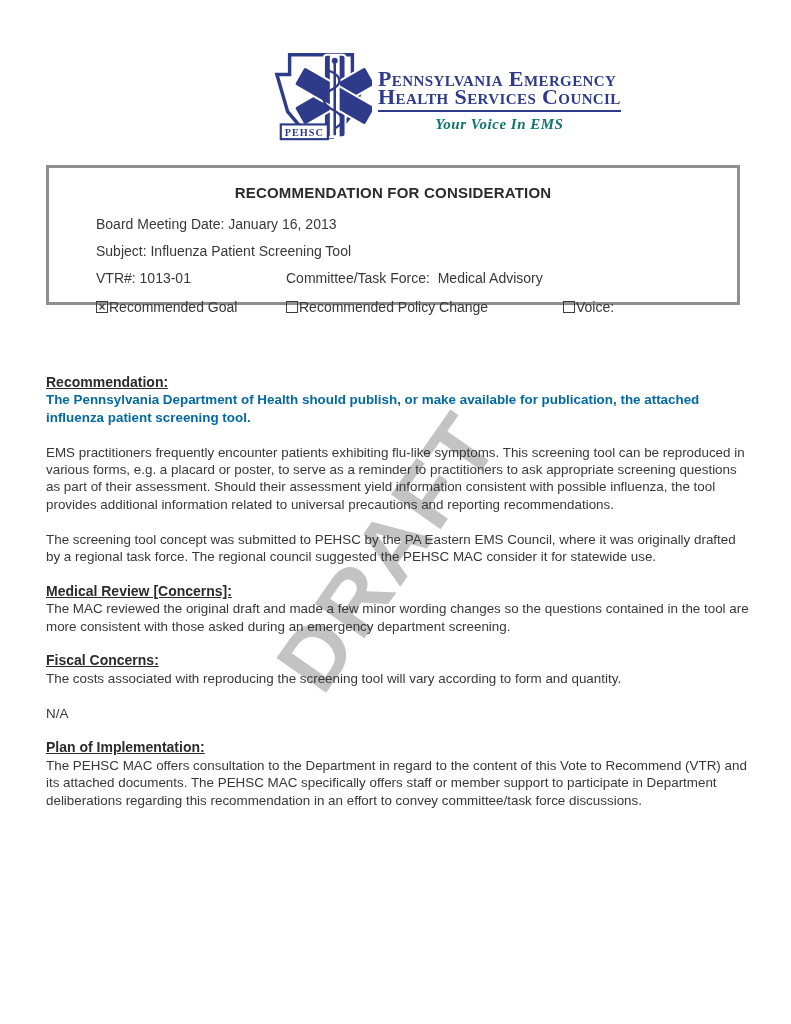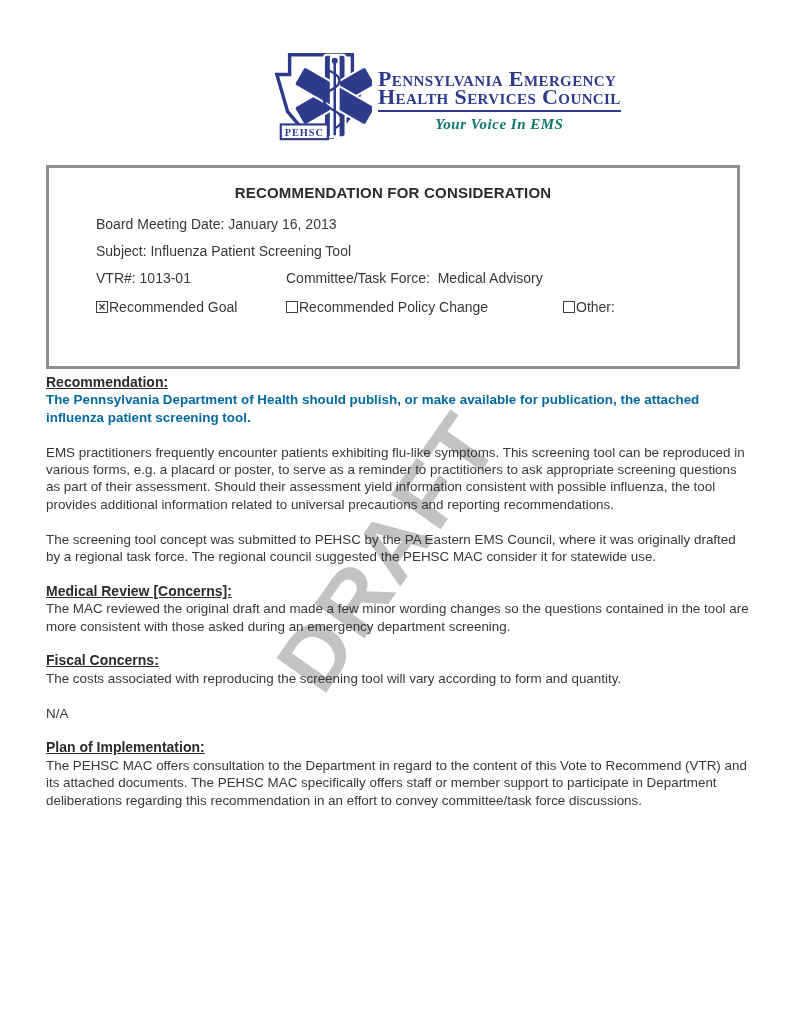--- a/index.html
+++ b/index.html
@@ -52,21 +52,21 @@
     font-size: 15px;
     color: #0f766e;
     letter-spacing: 0.5px;
     text-align: center;
   }
 
   
   .vtr-box {
     position: absolute;
     top: 165px; left: 46px;
-    width: 694px; height: 204px;
+    width: 694px; height: 140px;
     border: 3px solid #8f8f8f;
     background: #ffffff;
   }
   .vtr-title {
     margin: 16px 0 9px 0;
     text-align: center;
     font-size: 15px;
     font-weight: bold;
     color: #2b2b2b;
     letter-spacing: 0.2px;
@@ -180,21 +180,21 @@
       <span class="check-item c1">
         <span class="cb">×</span>
         <span>Recommended Goal</span>
       </span>
       <span class="check-item c2">
         <span class="cb"></span>
         <span>Recommended Policy Change</span>
       </span>
       <span class="check-item">
         <span class="cb"></span>
-        <span>Other:</span>
+        <span>Voice:</span>
       </span>
     </div>
   </section>
 
   <div class="watermark">DRAFT</div>
 
   <main class="content">
 
     <section class="sec">
       <h2>Recommendation:</h2>

